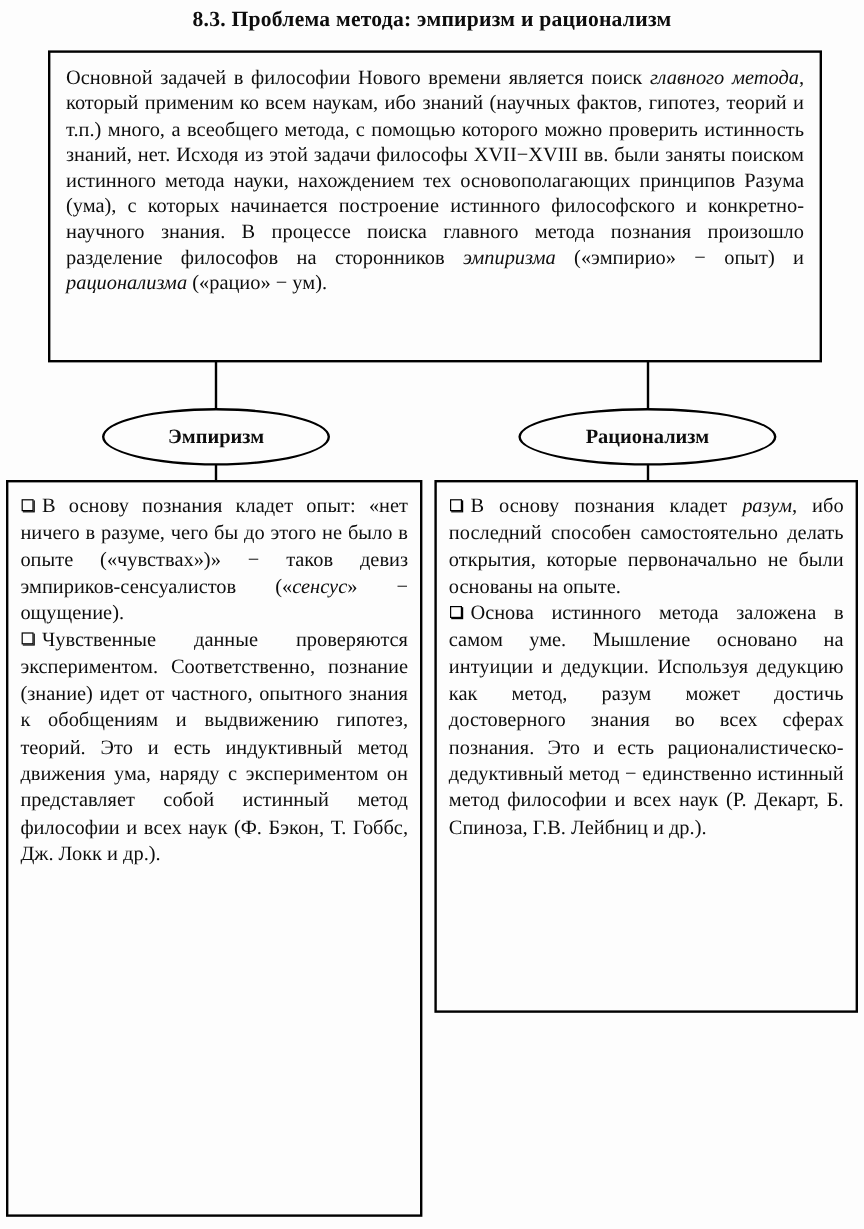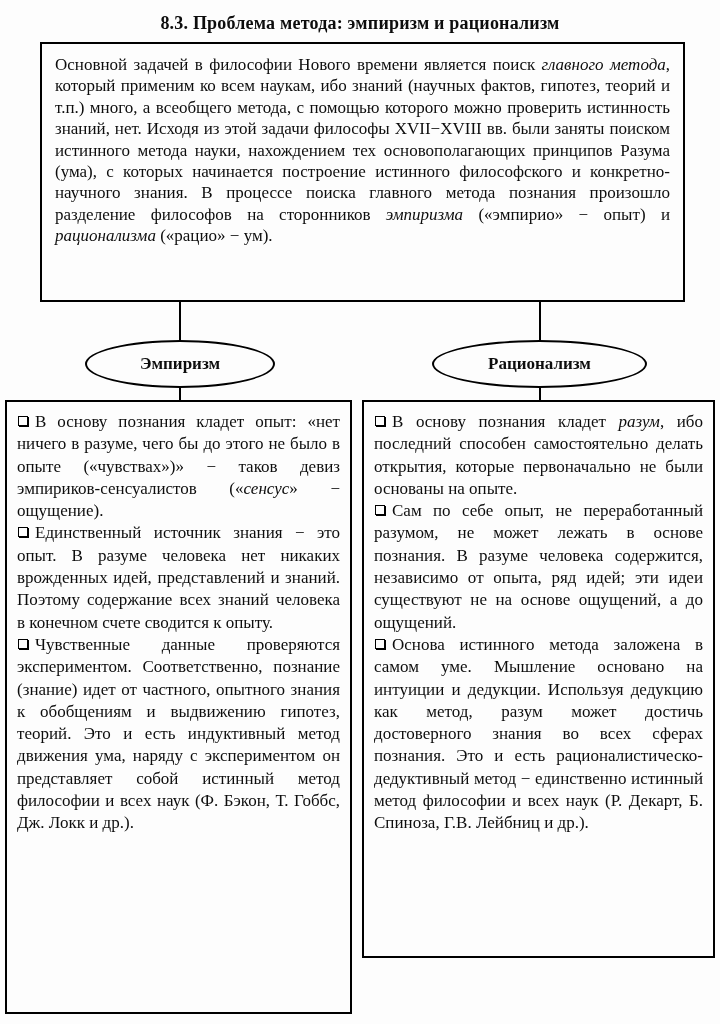--- a/index.html
+++ b/index.html
@@ -13,21 +13,20 @@
     color: #0d0d0d;
   }
   .title {
     position: absolute;
     top: 6px; left: 0;
     width: 720px;
     text-align: center;
     font-weight: bold;
     font-size: 18px;
     letter-spacing: 0.2px;
-    margin-top: 7px;
   }
   .intro-box {
     position: absolute;
     left: 40px; top: 42px;
     width: 645px; height: 260px;
     border: 2px solid #000;
     box-sizing: border-box;
     background: #fdfdfd;
     padding: 10px 13px;
     overflow: hidden;
@@ -68,21 +67,21 @@
     border: 2px solid #000;
     box-sizing: border-box;
     background: #fdfdfd;
     padding: 9px 10px;
     font-size: 17px;
     line-height: 22.3px;
     text-align: justify;
     overflow: hidden;
   }
   .col-left  { left: 5px;   width: 347px; height: 614px; }
-  .col-right { left: 362px; width: 353px; height: 558px; }
+  .col-right { left: 362px; width: 353px; height: 444px; }
   .bullet-item { text-align: justify; }
   .bullet {
     display: inline-block;
     width: 8px; height: 8px;
     border: 1px solid #000;
     box-shadow: 1px 1px 0 #000;
     margin-right: 7px;
     margin-left: 1px;
     vertical-align: 1px;
     background: #fdfdfd;
@@ -107,22 +106,20 @@
 
   <div class="oval oval-left">
     <span>Эмпиризм</span>
   </div>
   <div class="oval oval-right">
     <span>Рационализм</span>
   </div>
 
   <div class="col-box col-left">
       <div class="bullet-item"><span class="bullet"></span><span>В основу познания кладет опыт: «нет ничего в разуме, чего бы до этого не было в опыте («чувствах»)» − таков девиз эмпириков-сенсуалистов («</span><em>сенсус</em><span>» − ощущение).</span></div>
-      <div class="bullet-item"><span class="bullet"></span><span>Единственный источник знания − это опыт. В разуме человека нет никаких врожденных идей, представлений и знаний. Поэтому содержание всех знаний человека в конечном счете сводится к опыту.</span></div>
       <div class="bullet-item"><span class="bullet"></span><span>Чувственные данные проверяются экспериментом. Соответственно, познание (знание) идет от частного, опытного знания к обобщениям и выдвижению гипотез, теорий. Это и есть индуктивный метод движения ума, наряду с экспериментом он представляет собой истинный метод философии и всех наук (Ф. Бэкон, Т. Гоббс, Дж. Локк и др.).</span></div>
     </div>
   <div class="col-box col-right">
       <div class="bullet-item"><span class="bullet"></span><span>В основу познания кладет </span><em>разум</em><span>, ибо последний способен самостоятельно делать открытия, которые первоначально не были основаны на опыте.</span></div>
-      <div class="bullet-item"><span class="bullet"></span><span>Сам по себе опыт, не переработанный разумом, не может лежать в основе познания. В разуме человека содержится, независимо от опыта, ряд идей; эти идеи существуют не на основе ощущений, а до ощущений.</span></div>
       <div class="bullet-item"><span class="bullet"></span><span>Основа истинного метода заложена в самом уме. Мышление основано на интуиции и дедукции. Используя дедукцию как метод, разум может достичь достоверного знания во всех сферах познания. Это и есть рационалистическо-дедуктивный метод − единственно истинный метод философии и всех наук (Р. Декарт, Б. Спиноза, Г.В. Лейбниц и др.).</span></div>
     </div>
 
 </div>
 
 </body></html>

